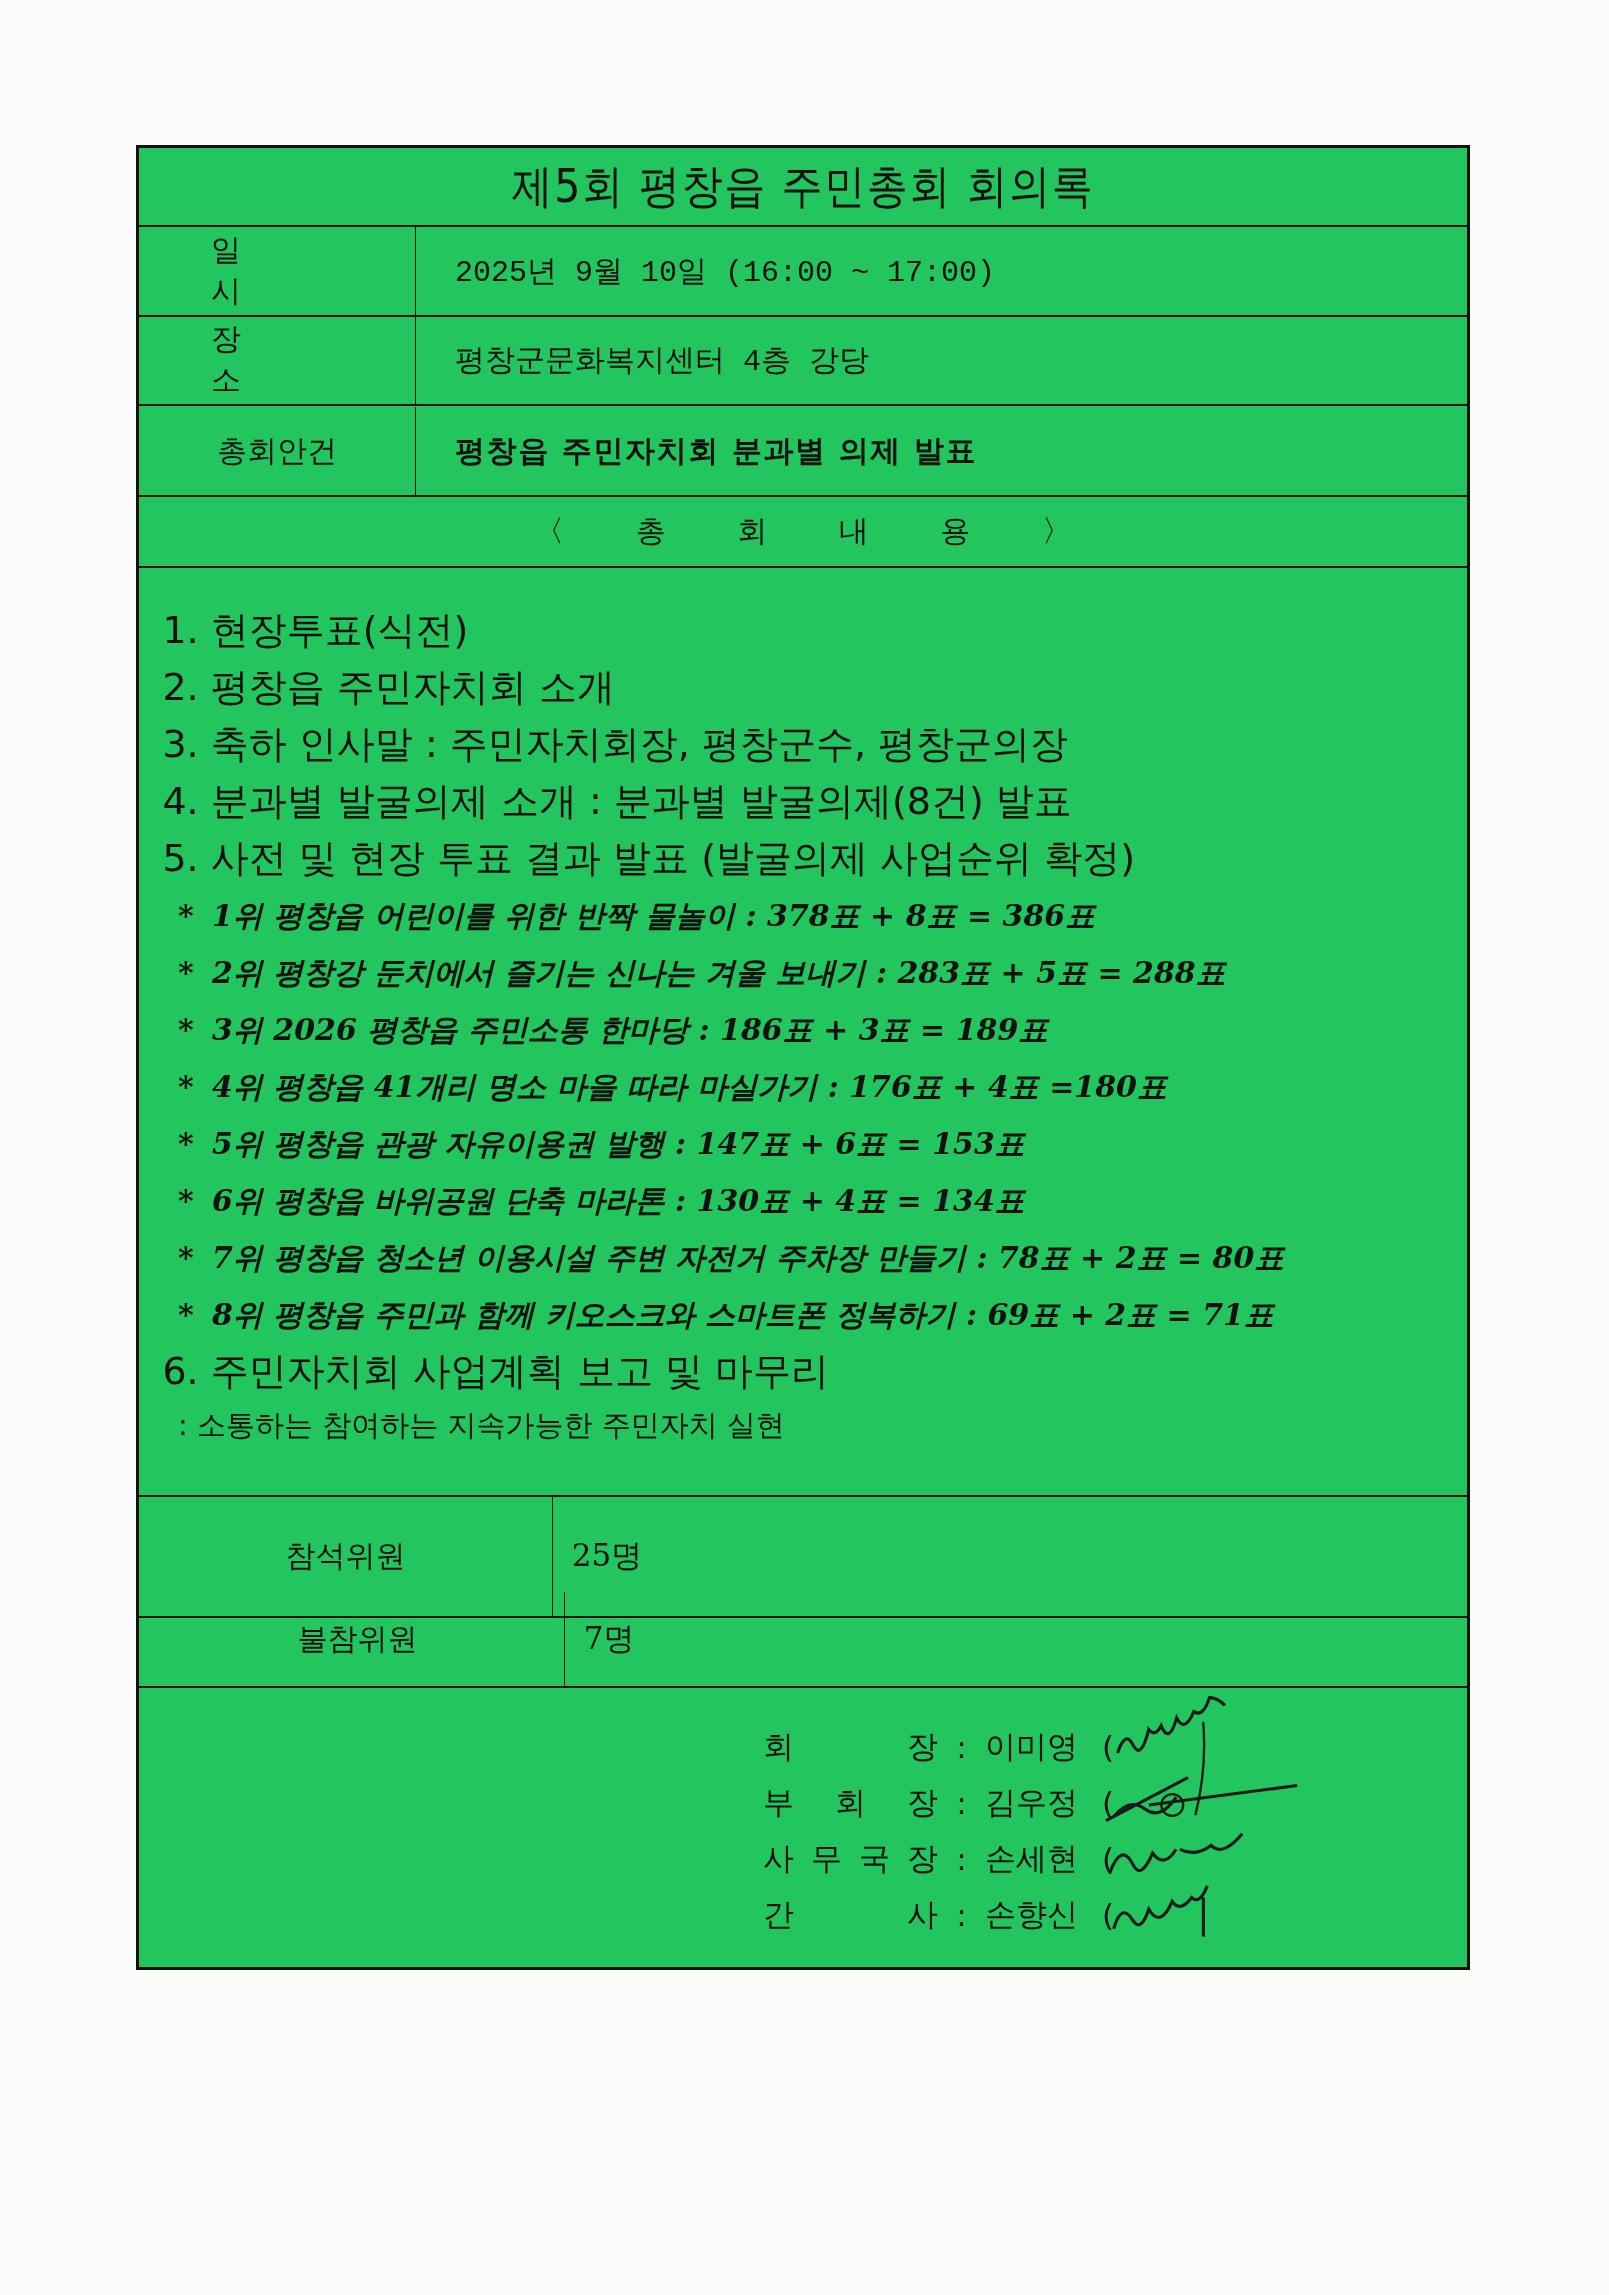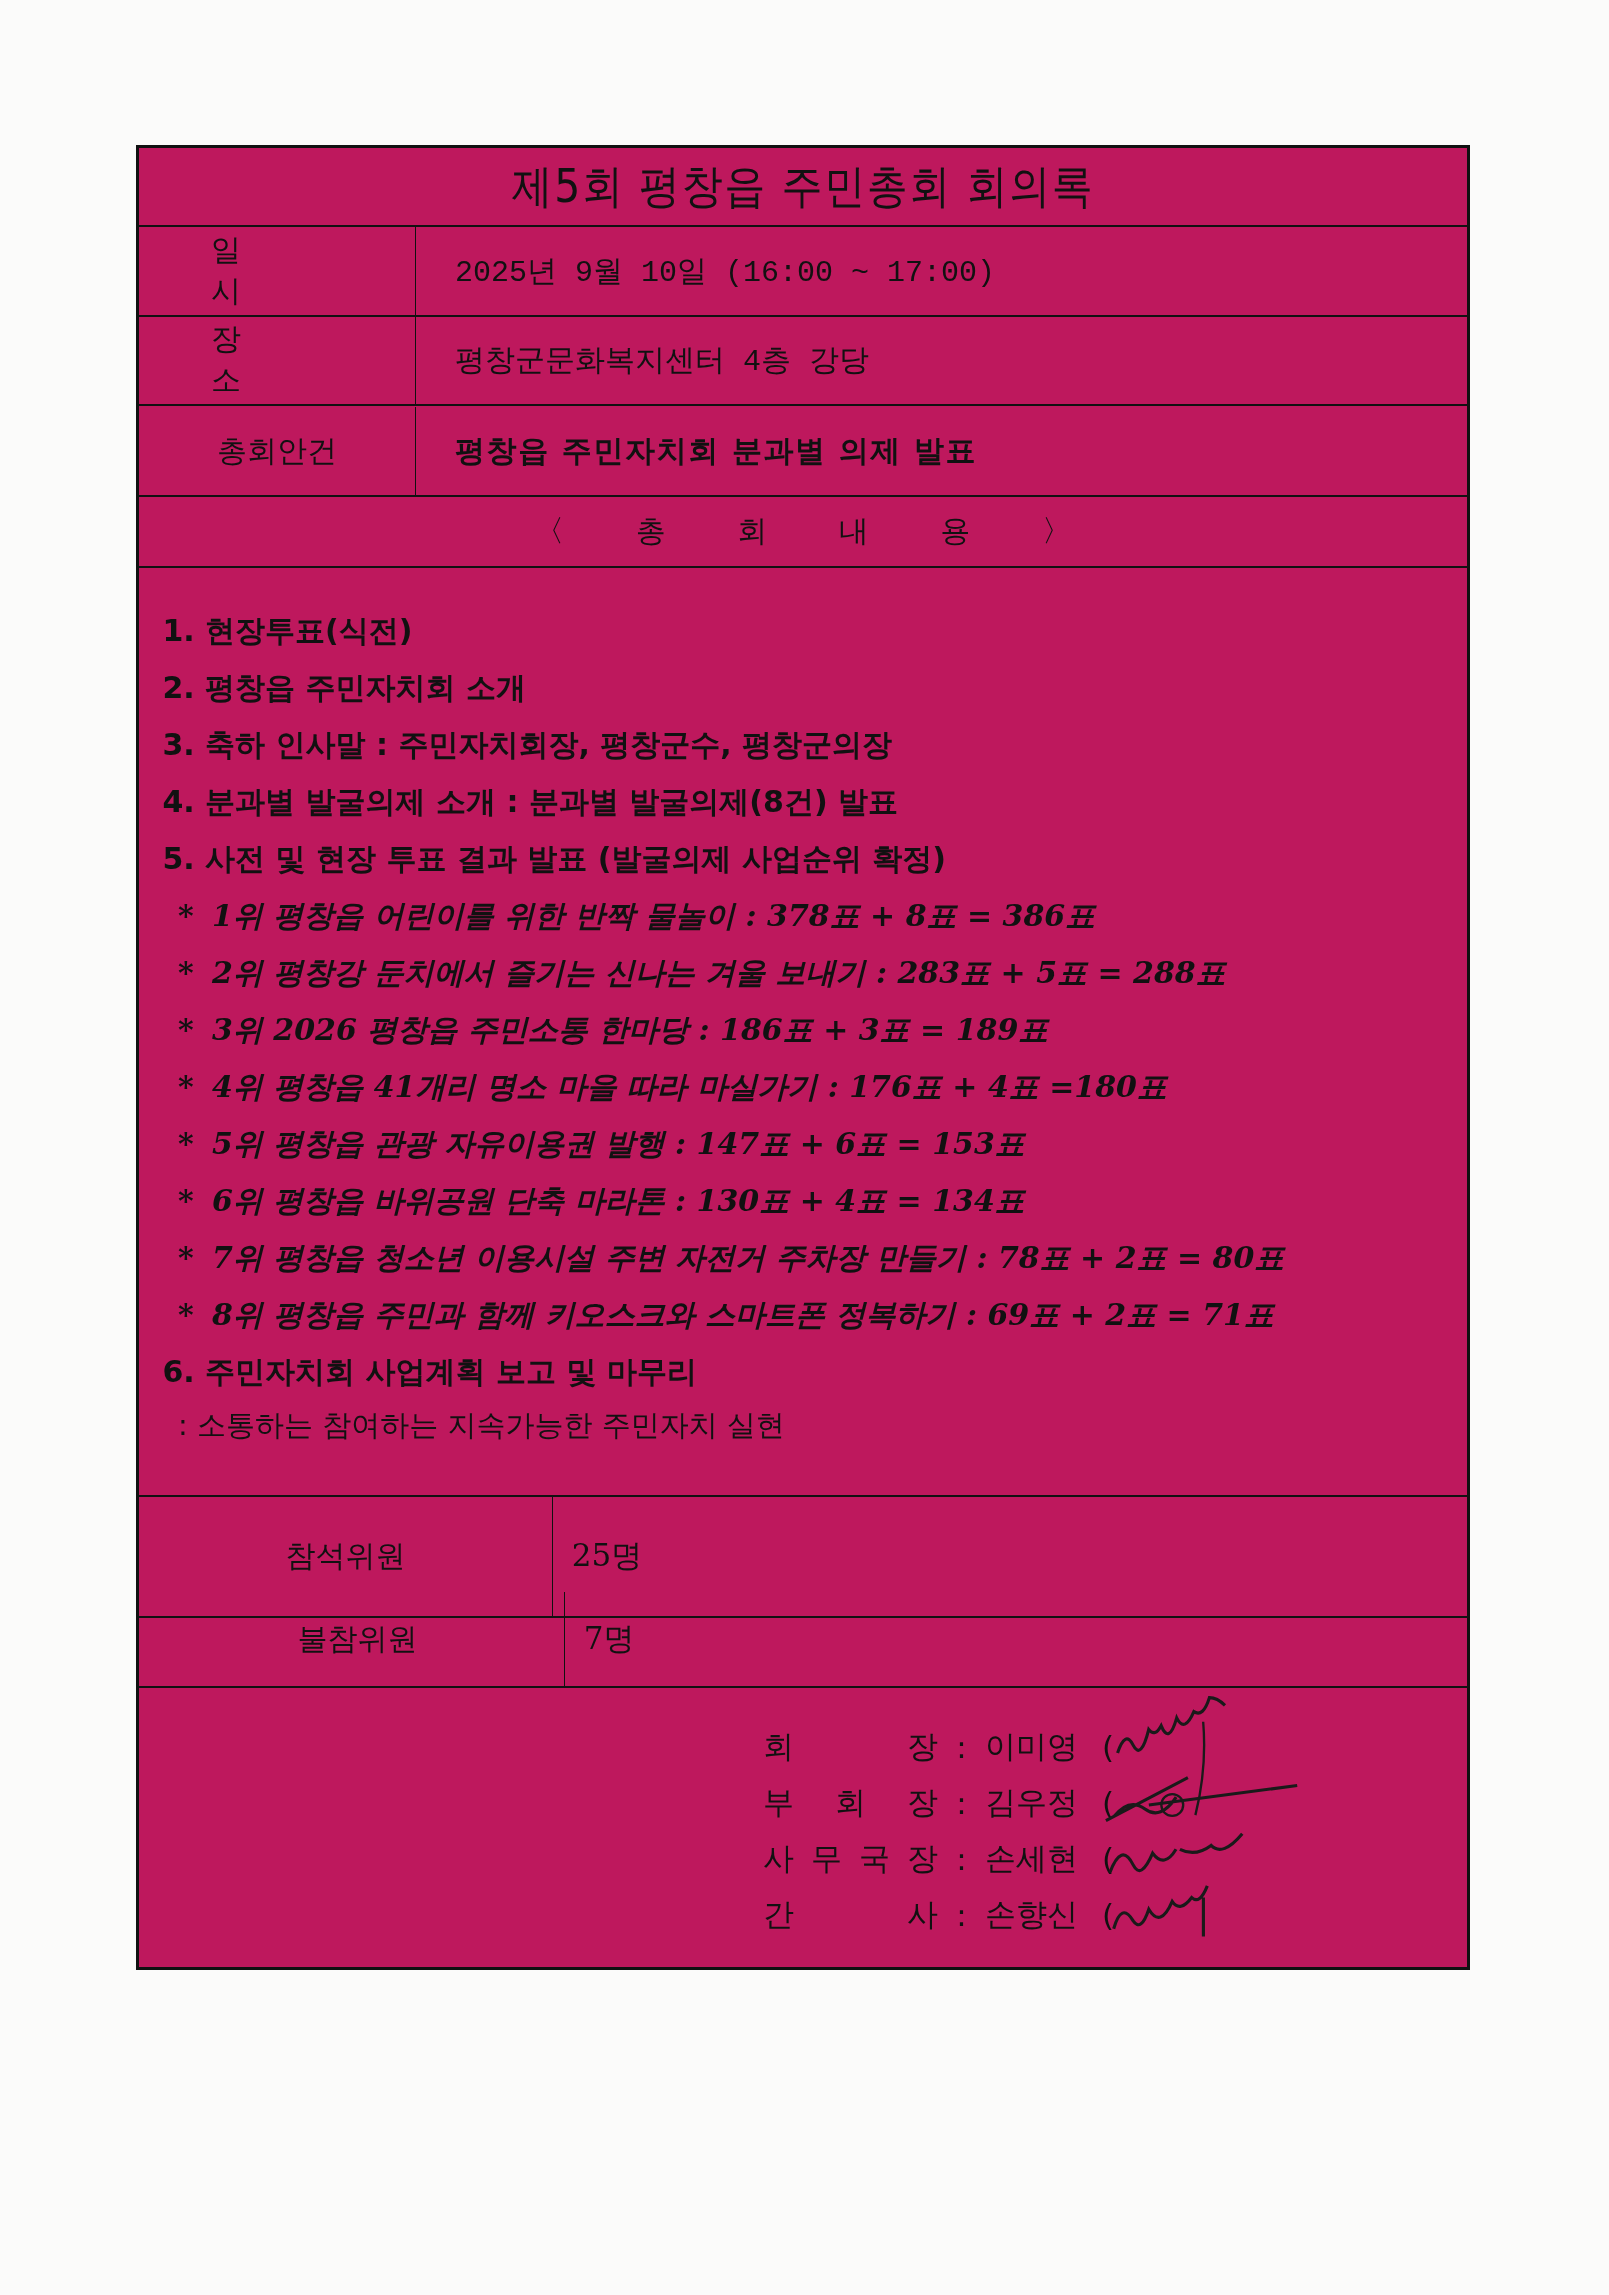--- a/index.html
+++ b/index.html
@@ -10,21 +10,21 @@
     color: #111;
     position: relative;
     overflow: hidden;
   }
   .sheet {
     position: absolute;
     left: 136px; top: 145px;
     width: 1334px; height: 1825px;
     border: 3.9px solid #111;
     box-sizing: border-box;
-    background: #be185d;
+    background: #22c55e;
   }
   .row {
     position: absolute; left: 0; right: 0;
     border-bottom: 2.3px solid #111;
     box-sizing: border-box;
   }
   .title-row { top: 0; height: 79px; display: flex; align-items: center; justify-content: center; }
   .doc-title {
     font-family: "DejaVu Sans", sans-serif;
     font-size: 41px; letter-spacing: 1.6px; font-weight: normal;
@@ -51,21 +51,21 @@
     top: 348px; height: 72px;
     display: flex; align-items: center; justify-content: center;
     font-size: 30px; letter-spacing: 31px; padding-left: 31px;
   }
   .content-body {
     position: absolute; left: 0; right: 0; top: 421px; height: 928px;
     border-bottom: 2.3px solid #111; box-sizing: border-box;
     padding: 33px 0 0 23.4px;
   }
   .item {
-    font-size: 30px; font-weight: bold; line-height: 57px; height: 57px;
+    font-size: 38px; font-weight: normal; line-height: 57px; height: 57px;
     white-space: nowrap; font-family: "DejaVu Sans", sans-serif;
   }
   .rank {
     font-size: 30px; font-weight: bold; line-height: 57px; height: 57px;
     white-space: nowrap; padding-left: 15.6px;
     font-family: "DejaVu Serif", serif;
     font-style: italic;
   }
   .rank .star { display: inline-block; width: 34px; }
   .sub {

